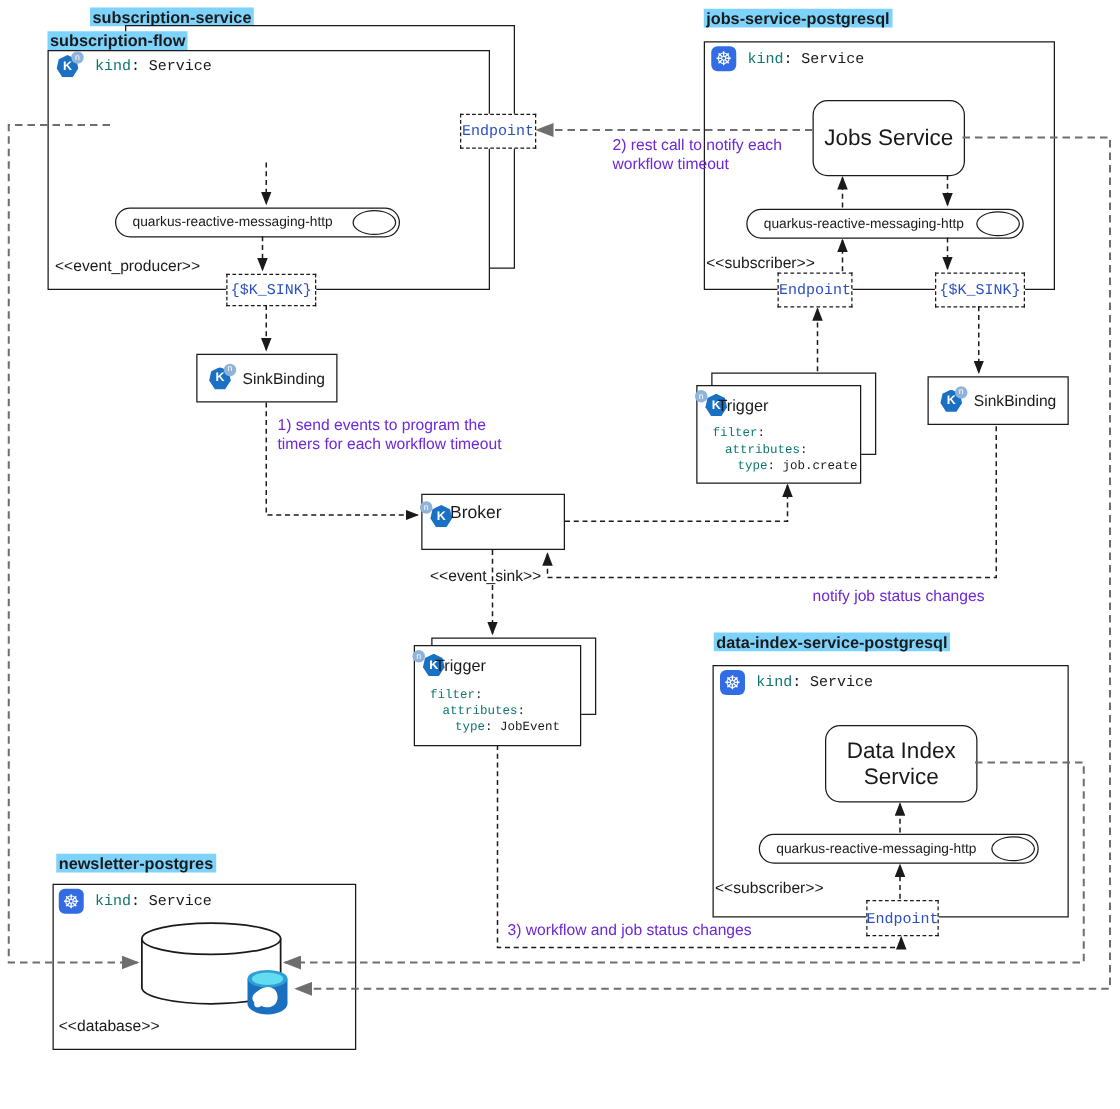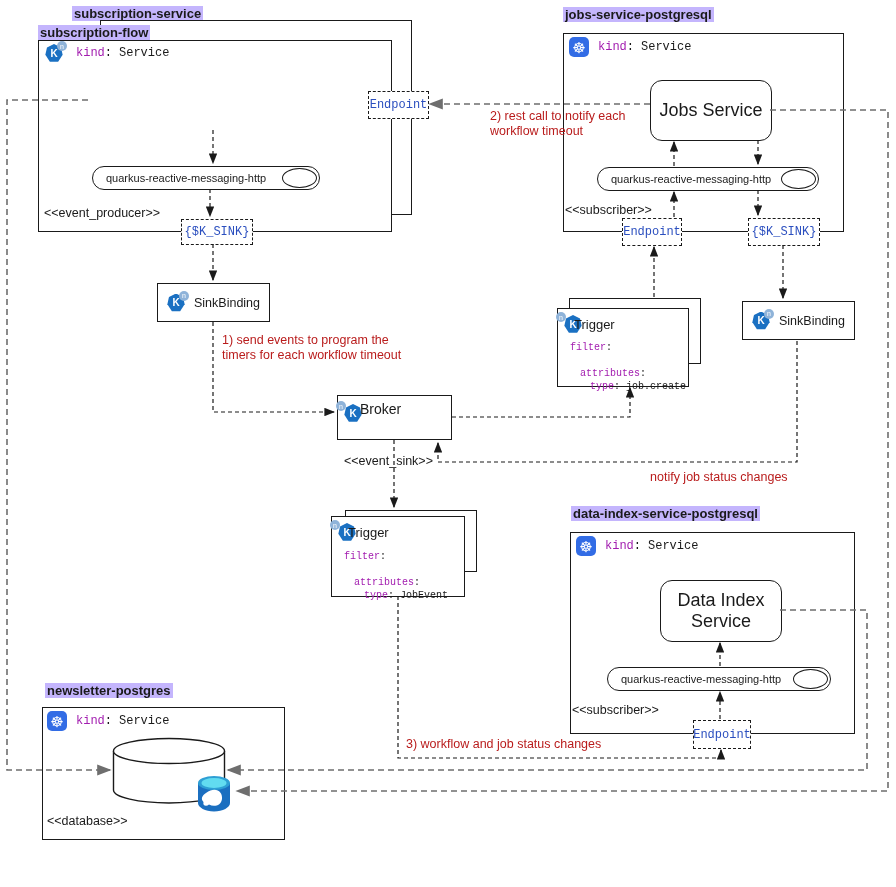--- a/index.html
+++ b/index.html
@@ -1,43 +1,43 @@
 <!DOCTYPE html>
 <html><head>
 <meta charset="utf-8">
 <style>
   html,body{margin:0;padding:0;background:#fff;}
   #canvas{position:relative;width:896px;height:887px;background:#fff;overflow:hidden;
           font-family:"Liberation Sans",sans-serif;color:#1a1a1a;}
   .abs{position:absolute;}
   .group{border:1.4px solid #1a1a1a;background:#fff;}
-  .gtitle{font-weight:bold;font-size:13px;white-space:nowrap;background:#c4b5fd;padding:0 2px;}
+  .gtitle{font-weight:bold;font-size:13px;white-space:nowrap;background:#7dd3fc;padding:0 2px;}
   .node{border:1.4px solid #1a1a1a;background:#fff;}
   .round{border-radius:12px;}
   .dash-node{border:1.4px dashed #1a1a1a;background:#fff;display:flex;align-items:center;justify-content:center;}
   .mono{font-family:"Liberation Mono","DejaVu Sans Mono",monospace;}
-  .kw{color:#a21caf;}
+  .kw{color:#0f766e;}
   .kindline{font-size:12px;white-space:nowrap;display:flex;}
   .kindline .kv{margin-left:7px;}
   .pill{border:1.4px solid #1a1a1a;border-radius:999px;background:#fff;display:flex;align-items:center;}
   .pill .plabel{font-size:11px;padding-left:13px;white-space:nowrap;}
   .poval{position:absolute;right:2px;top:1px;width:33px;height:18px;border:1.4px solid #1a1a1a;border-radius:50%;background:#fff;}
   .stereo{font-size:12.5px;white-space:nowrap;}
-  .note{font-size:12.5px;line-height:15px;white-space:pre-line;color:#b91c1c;}
+  .note{font-size:12.5px;line-height:15px;white-space:pre-line;color:#6d28d9;}
   .svc-label{display:flex;align-items:center;justify-content:center;text-align:center;font-size:18px;}
   .kn-icon{width:20px;height:20px;position:relative;}
   .kn-hept{position:absolute;left:0;top:1px;width:18px;height:18px;background:#1a70c2;
            clip-path:polygon(50% 0%,89% 19%,98% 60%,73% 99%,27% 99%,2% 60%,11% 19%);
            color:#fff;font-size:10px;font-weight:bold;display:flex;align-items:center;justify-content:center;}
   .kn-badge{position:absolute;right:-2px;top:-2px;width:10px;height:10px;border-radius:50%;background:#8fb3d9;
             color:#fff;font-size:7px;display:flex;align-items:center;justify-content:center;}
   .k8s-icon{width:20px;height:20px;border-radius:5px;background:#326ce5;color:#fff;
             display:flex;align-items:center;justify-content:center;font-size:15px;line-height:1;}
   .yaml{font-family:"Liberation Mono","DejaVu Sans Mono",monospace;font-size:10px;line-height:13px;white-space:nowrap;}
-  .yaml .i1{padding-left:10px;margin-top:13px;}
+  .yaml .i1{padding-left:10px;}
   .yaml .i2{padding-left:20px;}
   .yaml .val{margin-left:6px;color:#1a1a1a;}
   .sb{display:flex;align-items:center;gap:7px;padding-left:9px;font-size:12.5px;}
   .trig-title{position:absolute;left:0;right:0;top:8px;text-align:left;padding-left:16px;font-size:13px;}
   .blue-mono{color:#2b4fbf;font-size:12px;}
   #wires{position:absolute;left:0;top:0;z-index:50;pointer-events:none;}
 </style>
 </head>
 <body>
 

